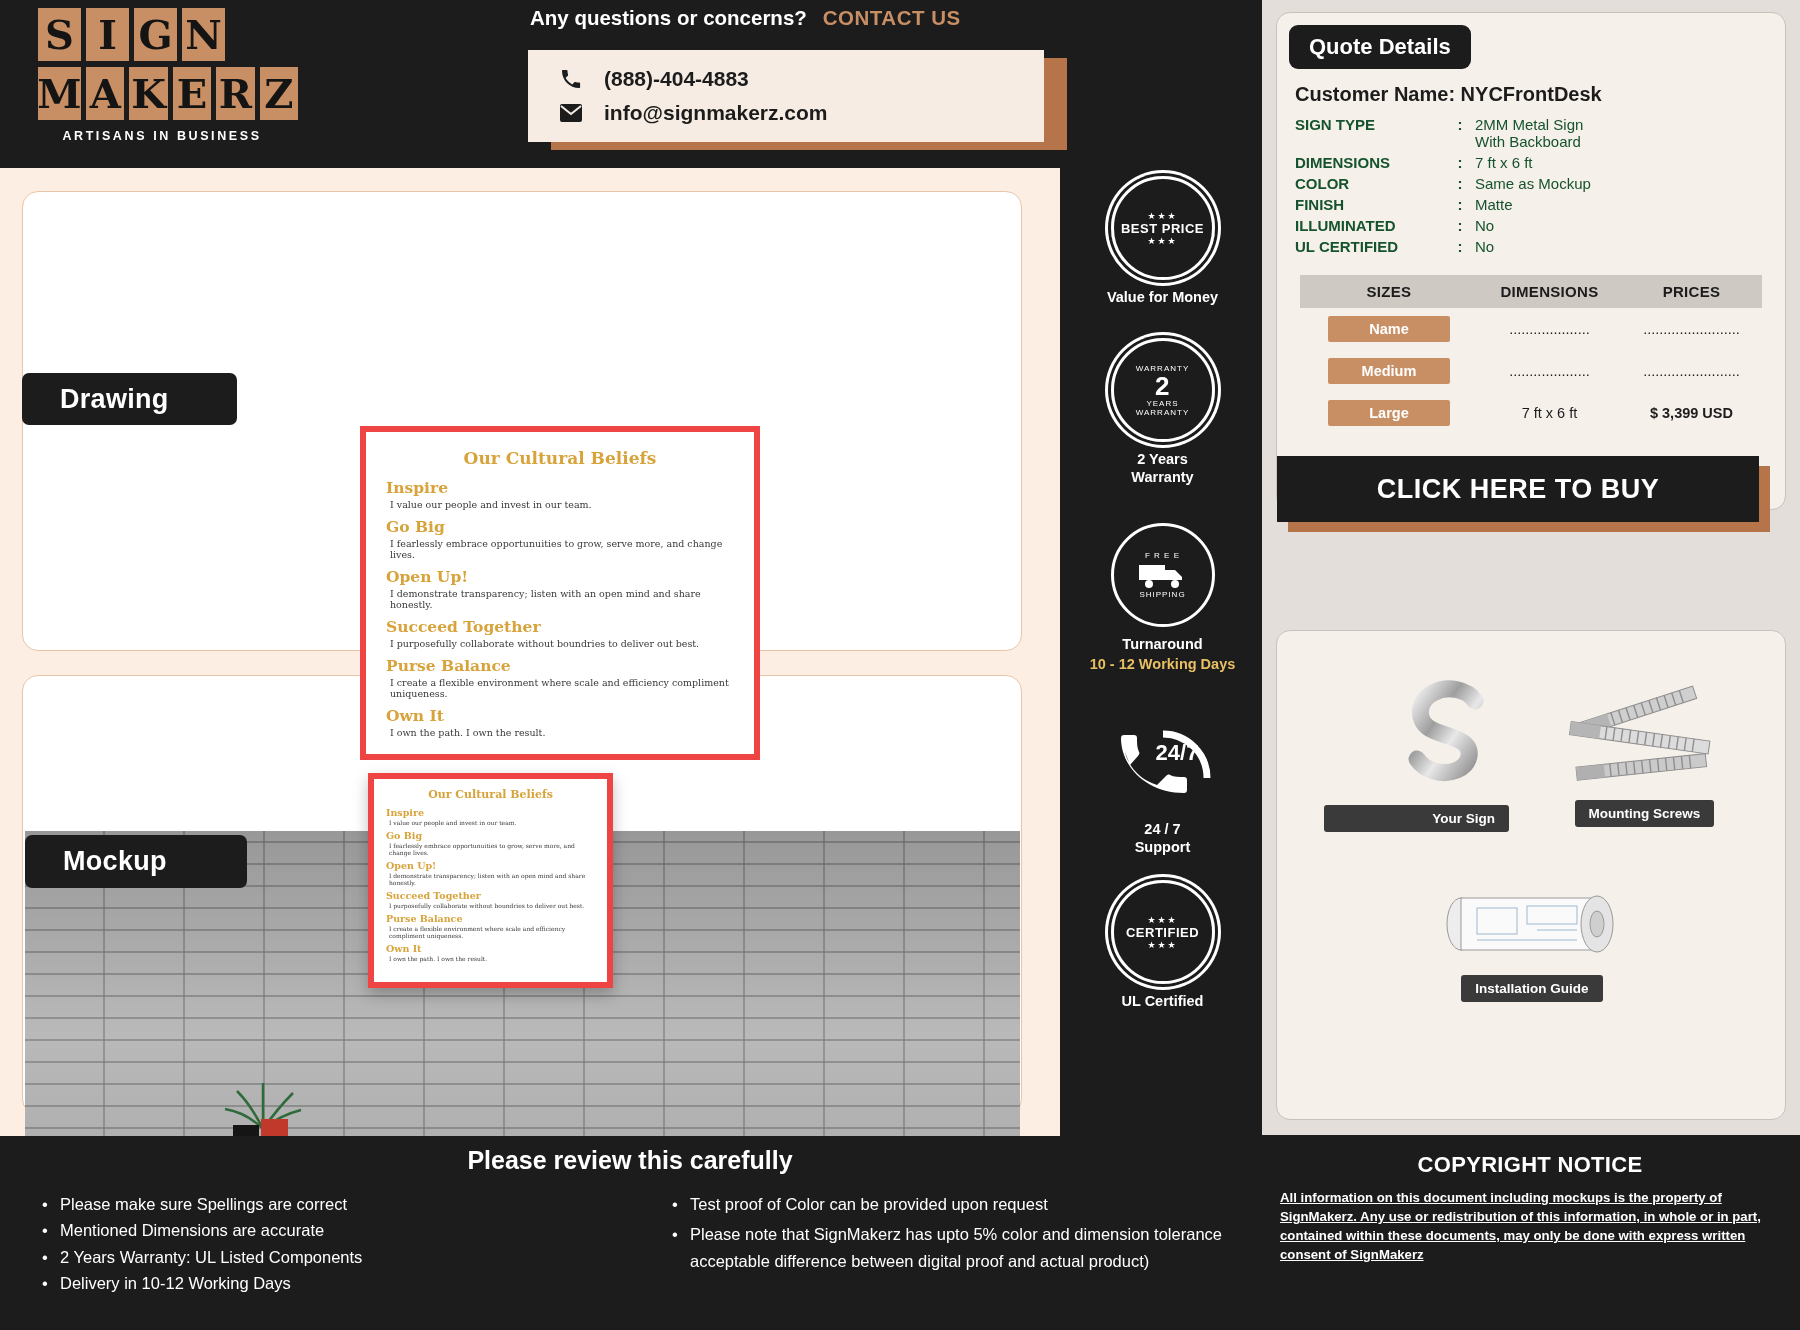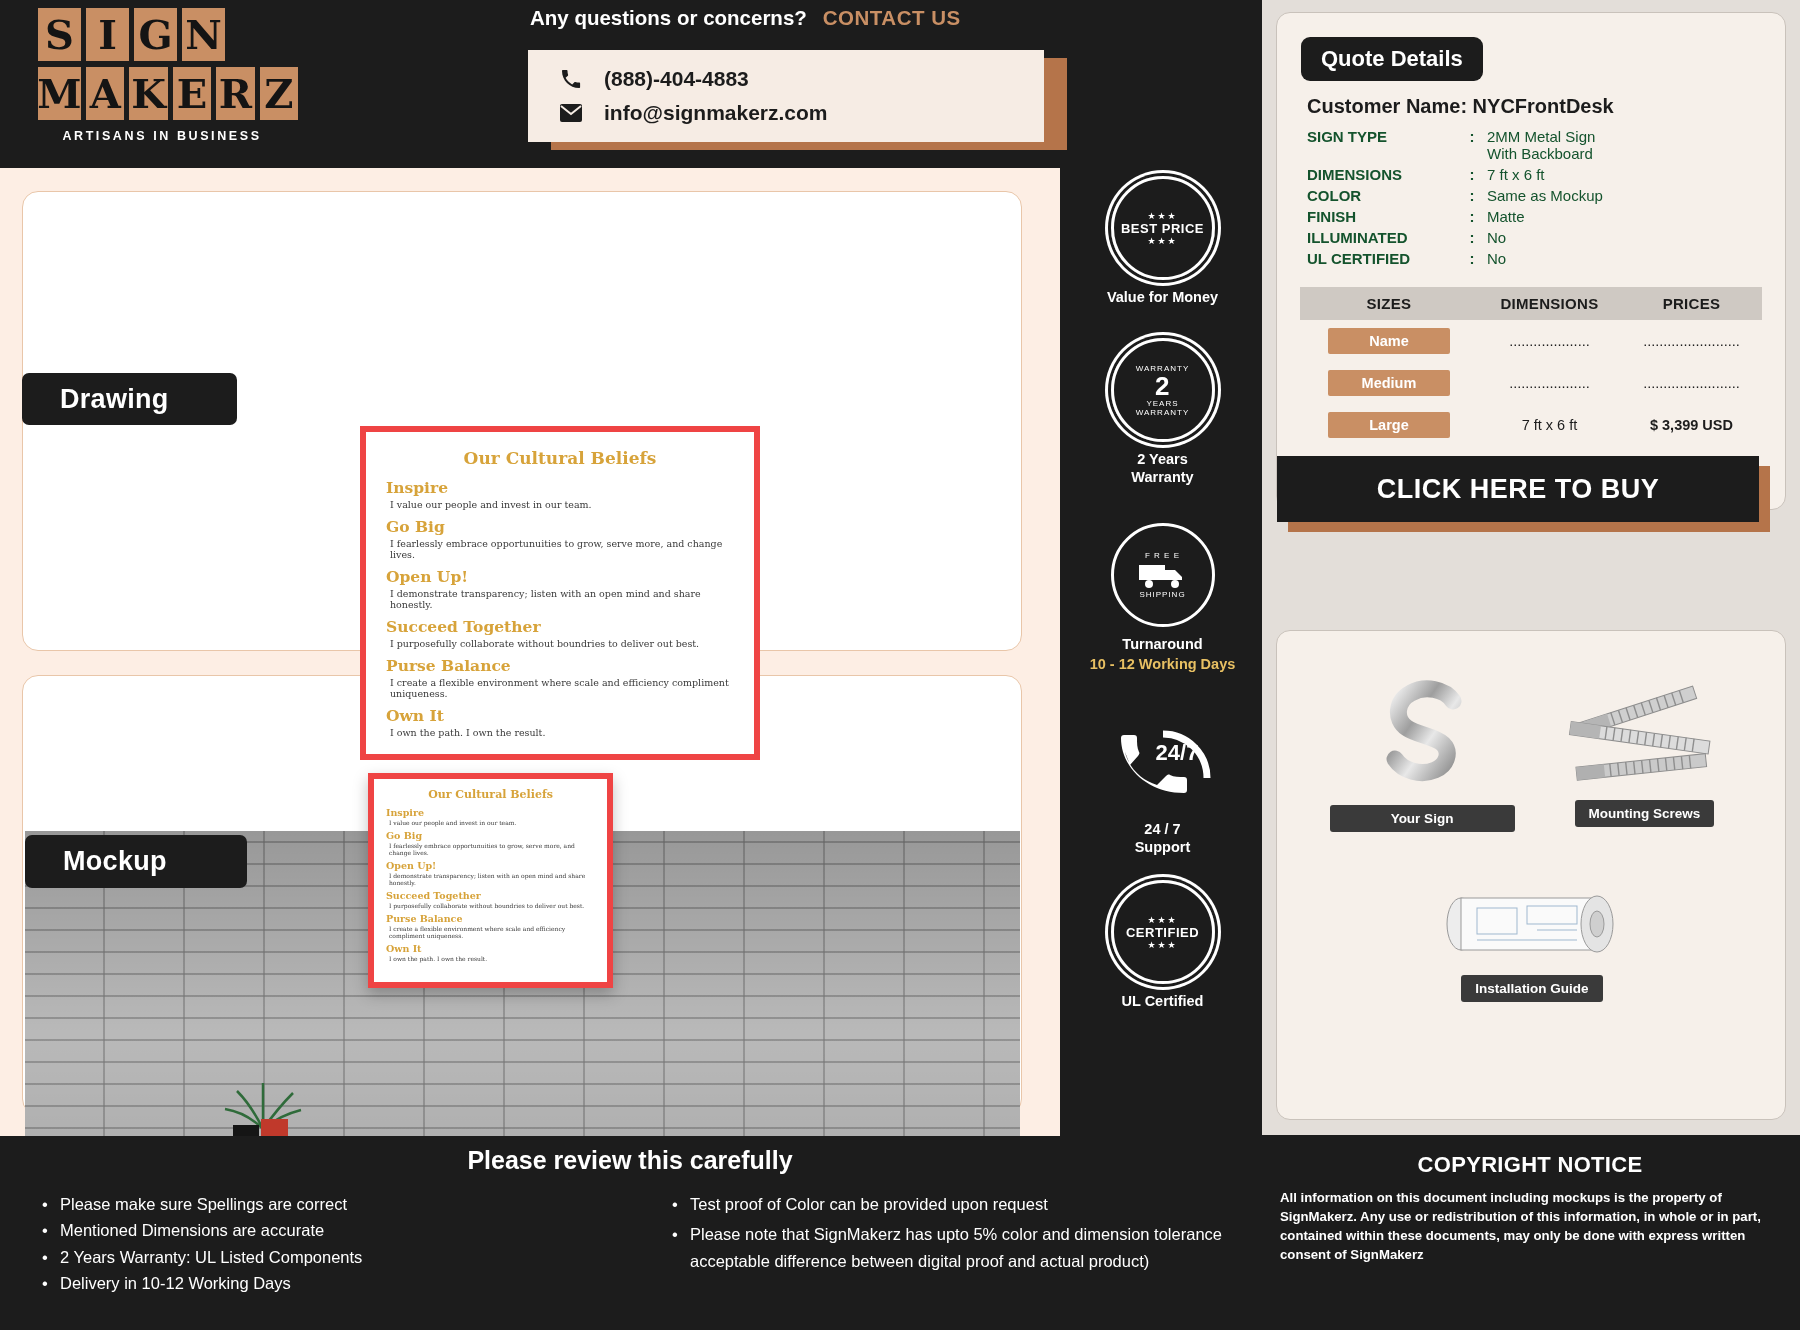--- a/index.html
+++ b/index.html
@@ -137,21 +137,21 @@
   .stars { font-size: 9px; letter-spacing: 2px; }
 
   
   .right-col {
     position: absolute; left: 1262px; top: 0; width: 538px; height: 1135px;
     background: #e3ded9; padding: 12px 14px 0 14px;
   }
   .card {
     background: #f6f0ea; border: 1px solid #c9c2bb; border-radius: 14px;
   }
-  .quote-card { position: relative; width: 510px; height: 498px; padding: 12px; }
+  .quote-card { position: relative; width: 510px; height: 498px; padding: 0; }
   .card-title {
     display: inline-block; background: #1c1c1c; color: #fff; font-weight: bold;
     font-size: 22px; padding: 9px 20px; border-radius: 9px; margin: 12px 0 0 12px;
   }
   .cust-name { margin: 14px 0 0 18px; font-size: 20px; font-weight: bold; color: #1c1c1c; }
   .cust-name .val { font-weight: bold; }
   .spec-table { margin: 8px 0 0 18px; border-collapse: collapse; font-size: 15px; }
   .spec-table td { padding: 2px 0; vertical-align: top; color: #14532d; margin-top: 47px; }
   .spec-table .k { font-weight: bold; width: 150px; }
   .spec-table .c { width: 30px; text-align: center; font-weight: bold; }
@@ -191,21 +191,21 @@
   .footer { position: absolute; left: 0; top: 1136px; width: 1800px; height: 194px; background: #1c1c1c; }
   .foot-left { position: absolute; left: 0; top: 0; width: 1260px; height: 194px; color: #fff; }
   .foot-title { text-align: center; font-size: 25px; font-weight: bold; margin-top: 10px; }
   .foot-cols { display: flex; margin-top: 16px; }
   .foot-col { width: 50%; padding-left: 40px; }
   .foot-col ul { list-style: none; }
   .foot-col li { font-size: 16.5px; line-height: 1.6; position: relative; padding-left: 20px; }
   .foot-col li:before { content: "•"; position: absolute; left: 2px; }
   .copyright { position: absolute; left: 1262px; top: 0; width: 538px; color: #fff; padding: 16px 20px 0 18px; }
   .copyright h3 { text-align: center; font-size: 22px; font-weight: bold; letter-spacing: .3px; }
-  .copyright p { font-size: 13.2px; line-height: 1.45; margin-top: 10px; font-weight: bold; }
+  .copyright p { font-size: 13.2px; line-height: 1.45; margin-top: 10px; font-weight: bold; text-decoration: underline; }
 </style>
 </head>
 <body>
 
 <div class="page">
 
   <div class="left-col">
 
     <div class="header">
       <div class="logo">
@@ -480,21 +480,21 @@
         </table>
     </div>
   </div>
 
   <div class="buy-shadow"></div>
   <div class="buy-btn">CLICK HERE TO BUY</div>
 
   <div class="card pkg-card">
     <div class="pkg-grid">
 
-      <div class="pkg-item" style="left:40px; top:40px; width:210px;">
+      <div class="pkg-item" style="left:22px; top:40px; width:210px;text-align:right;">
         <div>
           <svg width="130" height="130" viewBox="0 0 130 130">
             <defs>
                 <linearGradient id="met" x1="0" y1="0" x2="1" y2="1">
               <stop offset="0%" stop-color="#f2f2f2"></stop>
                   <stop offset="35%" stop-color="#9e9e9e"></stop>
               <stop offset="60%" stop-color="#e8e8e8"></stop>
                   <stop offset="100%" stop-color="#8c8c8c"></stop>
             </linearGradient>
               </defs>

